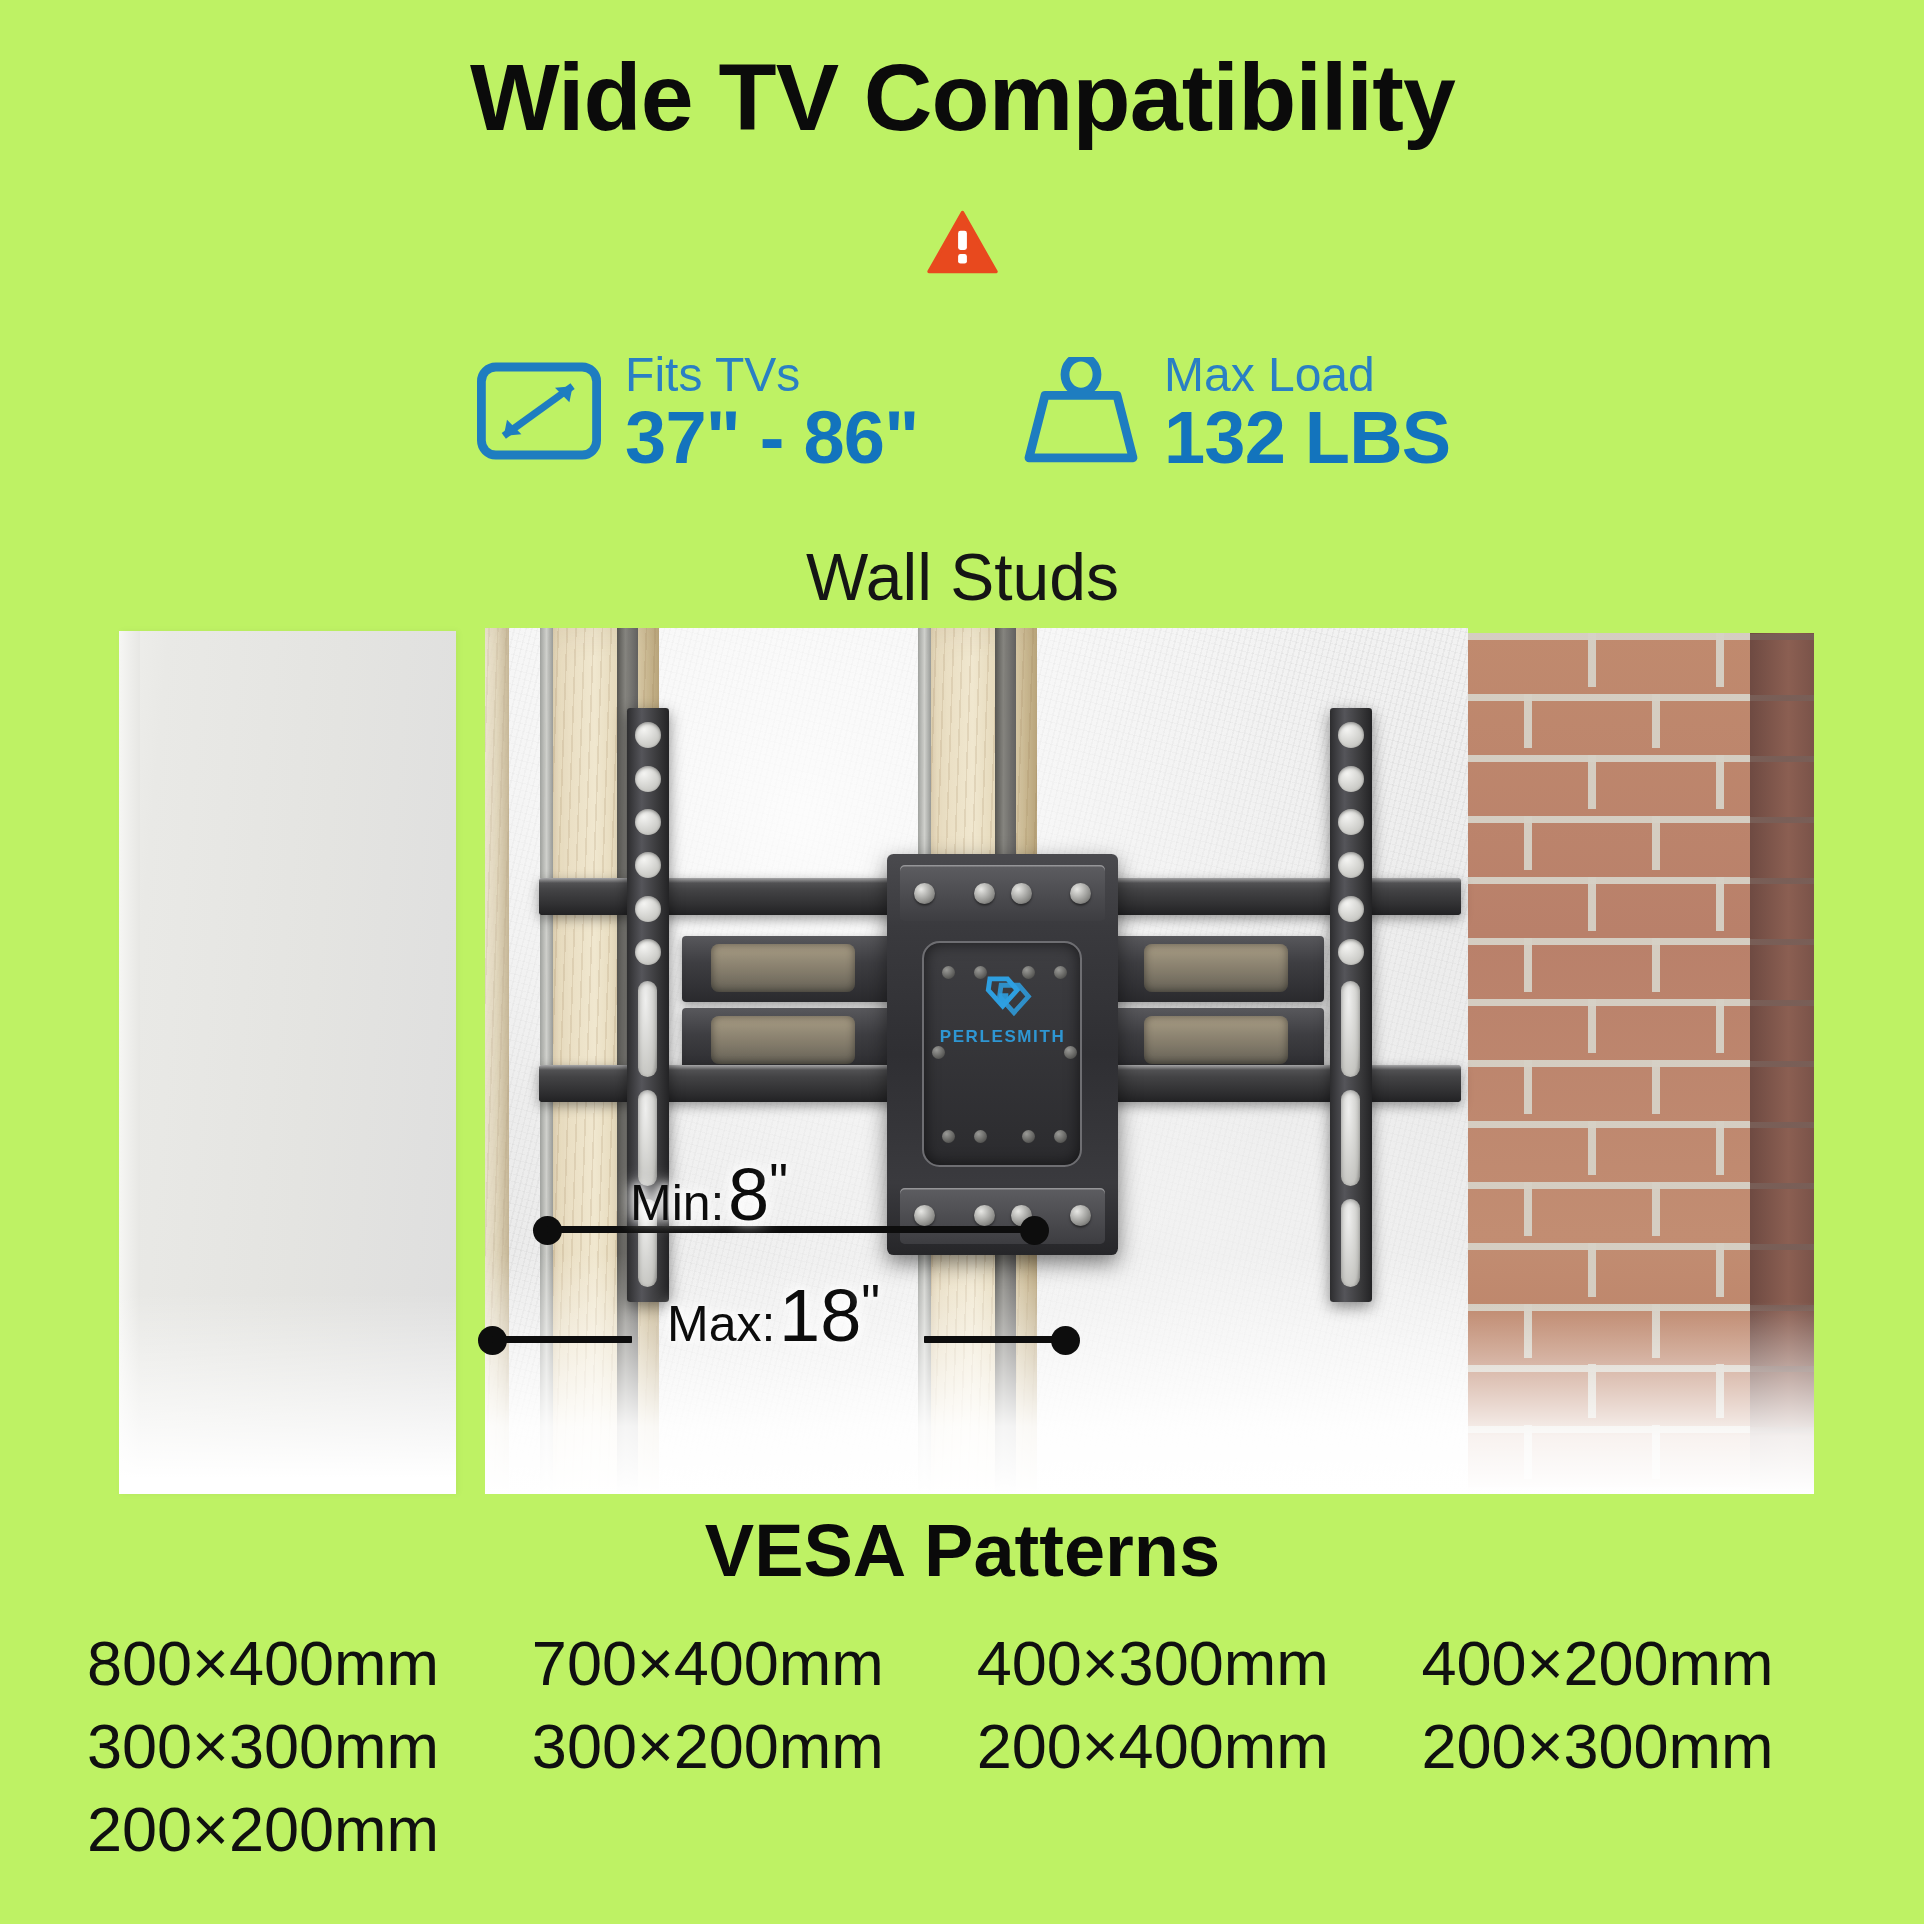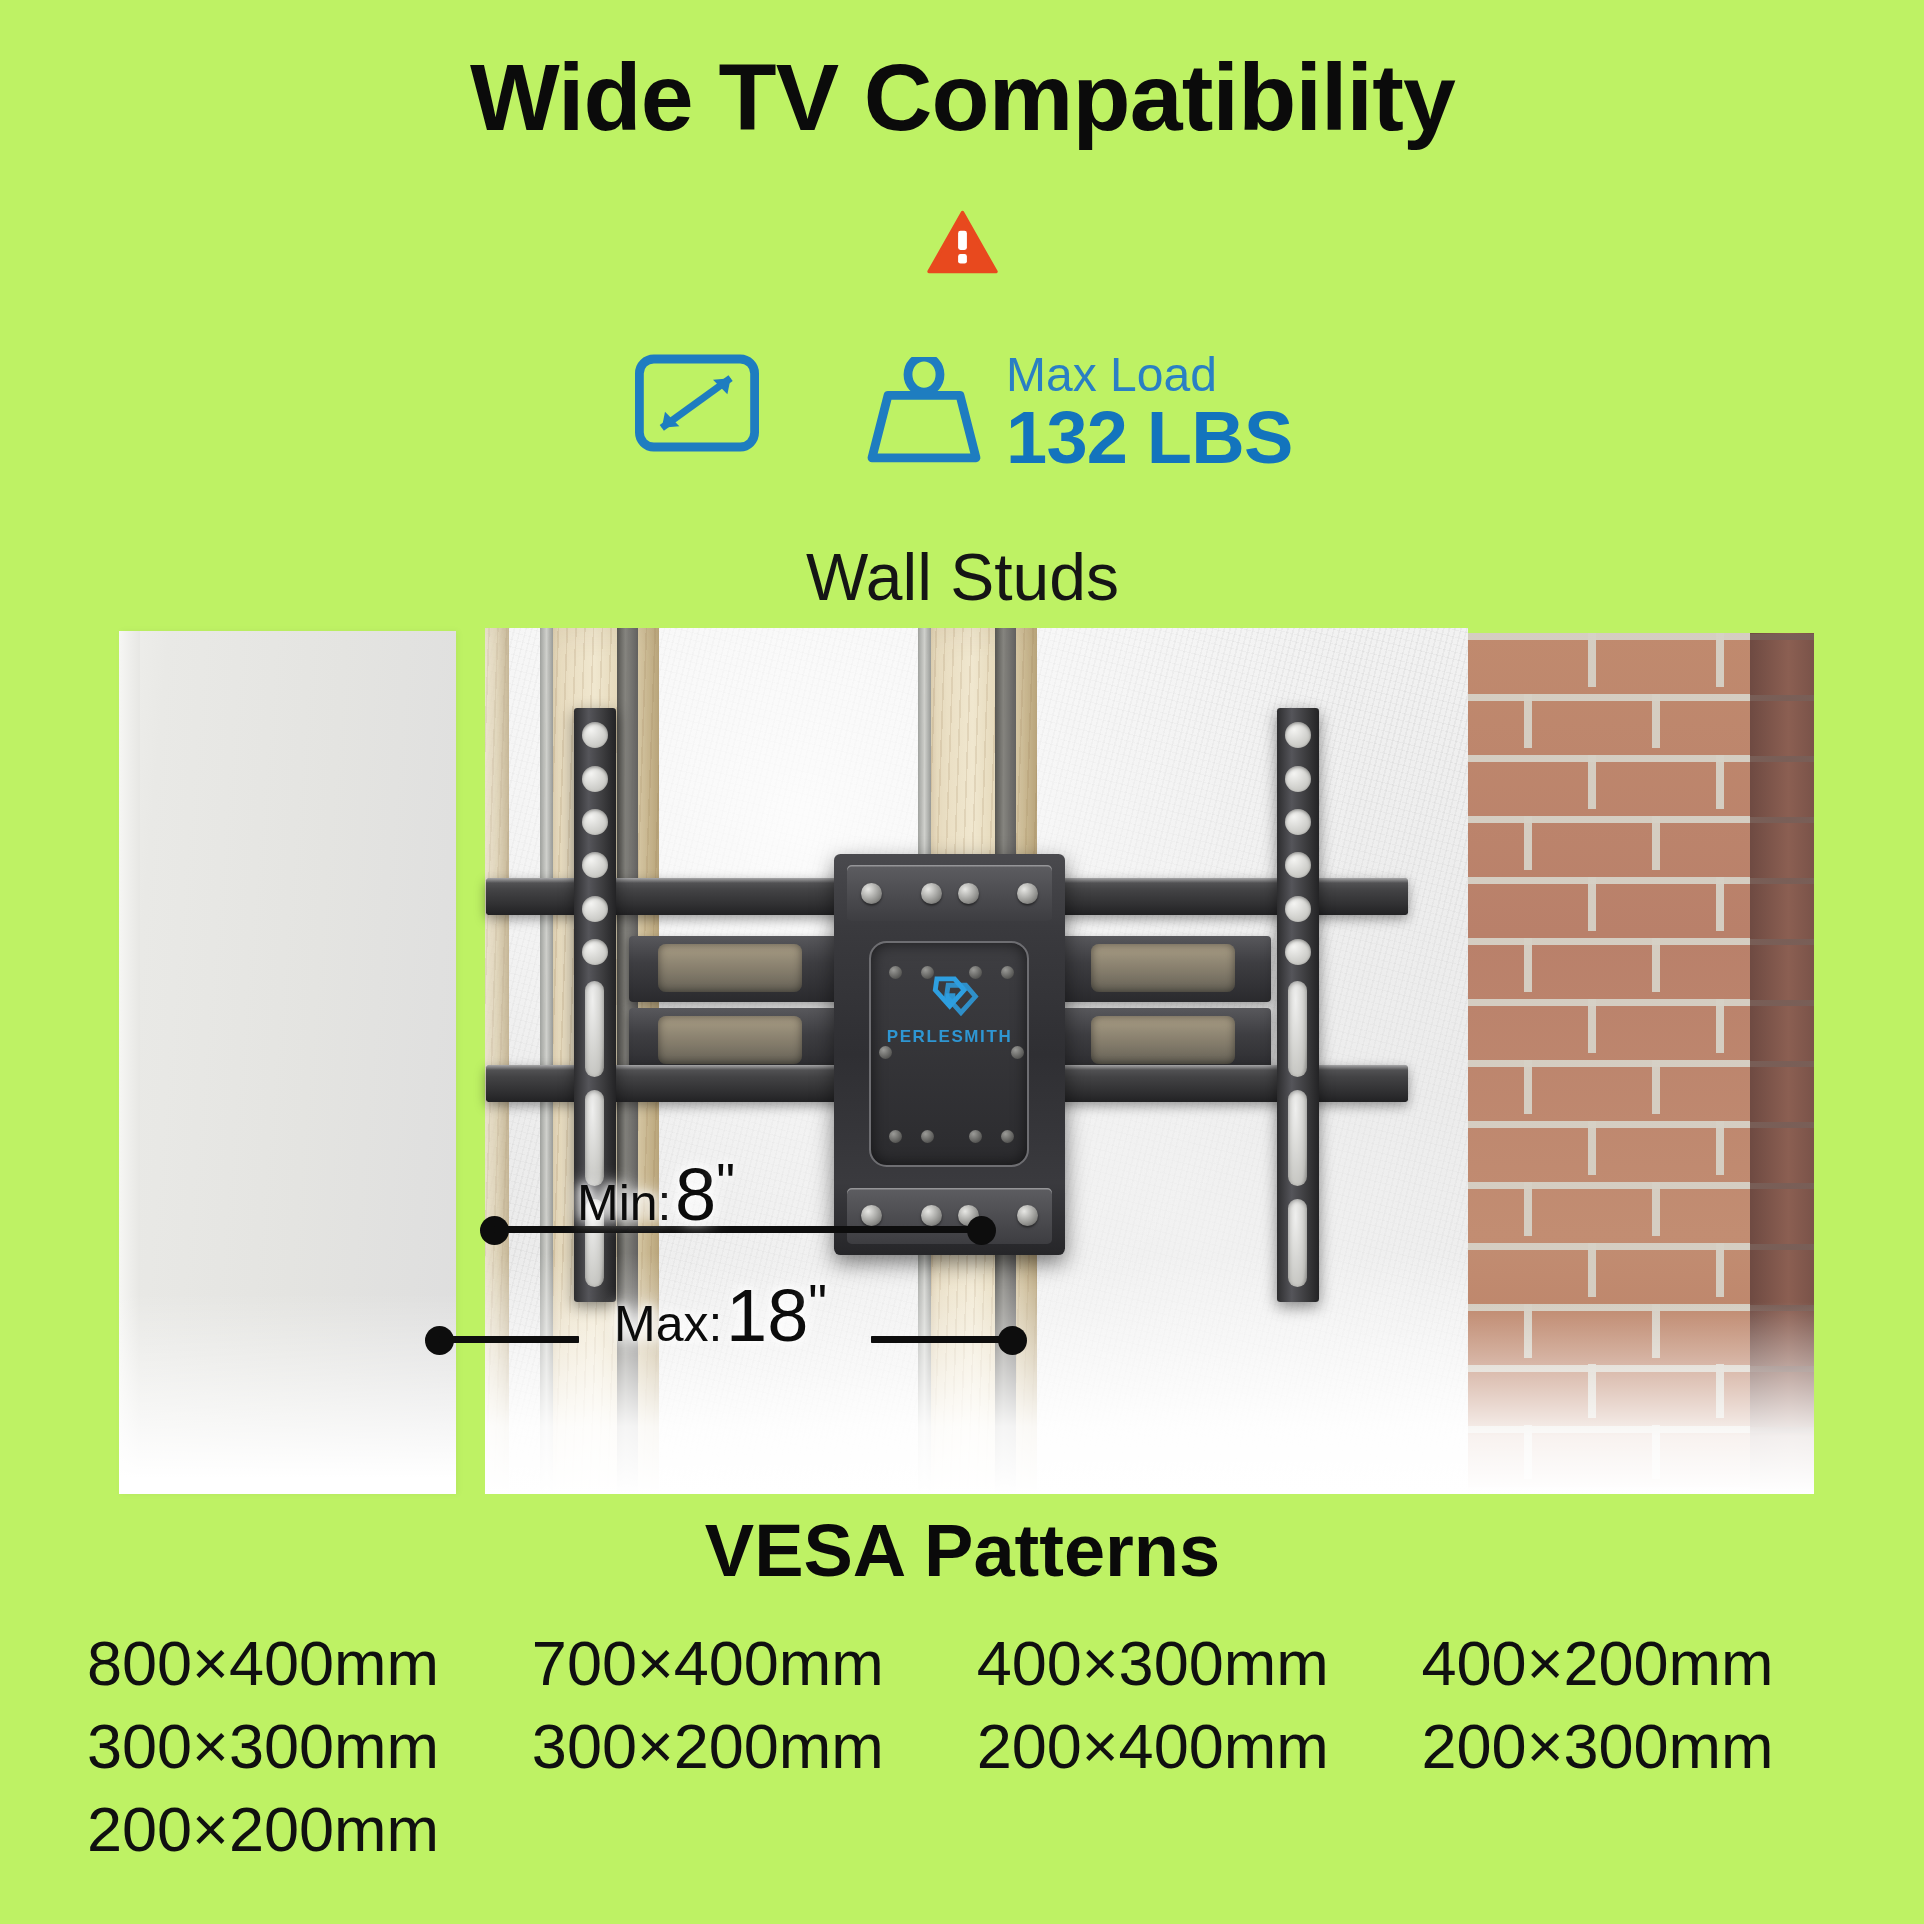--- a/index.html
+++ b/index.html
@@ -114,21 +114,21 @@
     background:
       repeating-linear-gradient(0deg, rgba(120,95,88,.9) 0 6.4px, rgba(255,255,255,0) 6.4px 61px),
       linear-gradient(90deg,#6e4a42,#8b5f52 60%,#7a5349);
   }
   .brick:after{
     content:""; position:absolute; left:0; bottom:0; width:100%; height:192px;
     background:linear-gradient(180deg,rgba(255,255,255,0) 0%,rgba(255,255,255,.9) 70%,#ffffff 100%);
   }
 
   
-  .mount { position:absolute; left:457px; top:0; width:800px; height:866px; }
+  .mount { position:absolute; left:510px; top:0; width:800px; height:866px; }
   .rail {
     position:absolute; left:29px; width:922px; height:37px;
     background:linear-gradient(180deg,#5c5c5e 0%,#434345 32%,#343436 64%,#222224 100%);
     border-radius:2.4px;
     box-shadow:0 4px 11.2px rgba(0,0,0,.38);
   }
   .rail.top { top:250px; }
   .rail.bot { top:437px; }
   .rail:after{
     content:""; position:absolute; left:0; right:0; top:0; height:4.8px;
@@ -248,20 +248,24 @@
   <div class="spec-row">
 
     <div class="spec">
       <span class="spec-ico">
         <svg width="128" height="104" viewBox="0 0 160 130">
           <rect x="8" y="10" width="144" height="110" rx="18" ry="18" fill="none" stroke="#1E7DC0" stroke-width="11"></rect>
           <line x1="36" y1="96" x2="122" y2="34" stroke="#1E7DC0" stroke-width="9"></line>
           <path d="M122 34 L100 36 L118 54 Z" fill="#1E7DC0"></path>
           <path d="M36 96 L58 94 L40 76 Z" fill="#1E7DC0"></path>
         </svg>
+      </span>
+      <span class="spec-txt">
+        <span class="spec-label">Fits TVs</span>
+        <span class="spec-value">37" - 86"</span>
       </span>
     </div>
 
     <div class="spec">
       <span class="spec-ico">
         <svg width="120" height="108" viewBox="0 0 150 135">
           <ellipse cx="75" cy="22" rx="20" ry="22" fill="none" stroke="#1E7DC0" stroke-width="11"></ellipse>
           <path d="M30 48 L120 48 L140 126 L10 126 Z" fill="none" stroke="#1E7DC0" stroke-width="11" stroke-linejoin="round"></path>
         </svg>
       </span>

